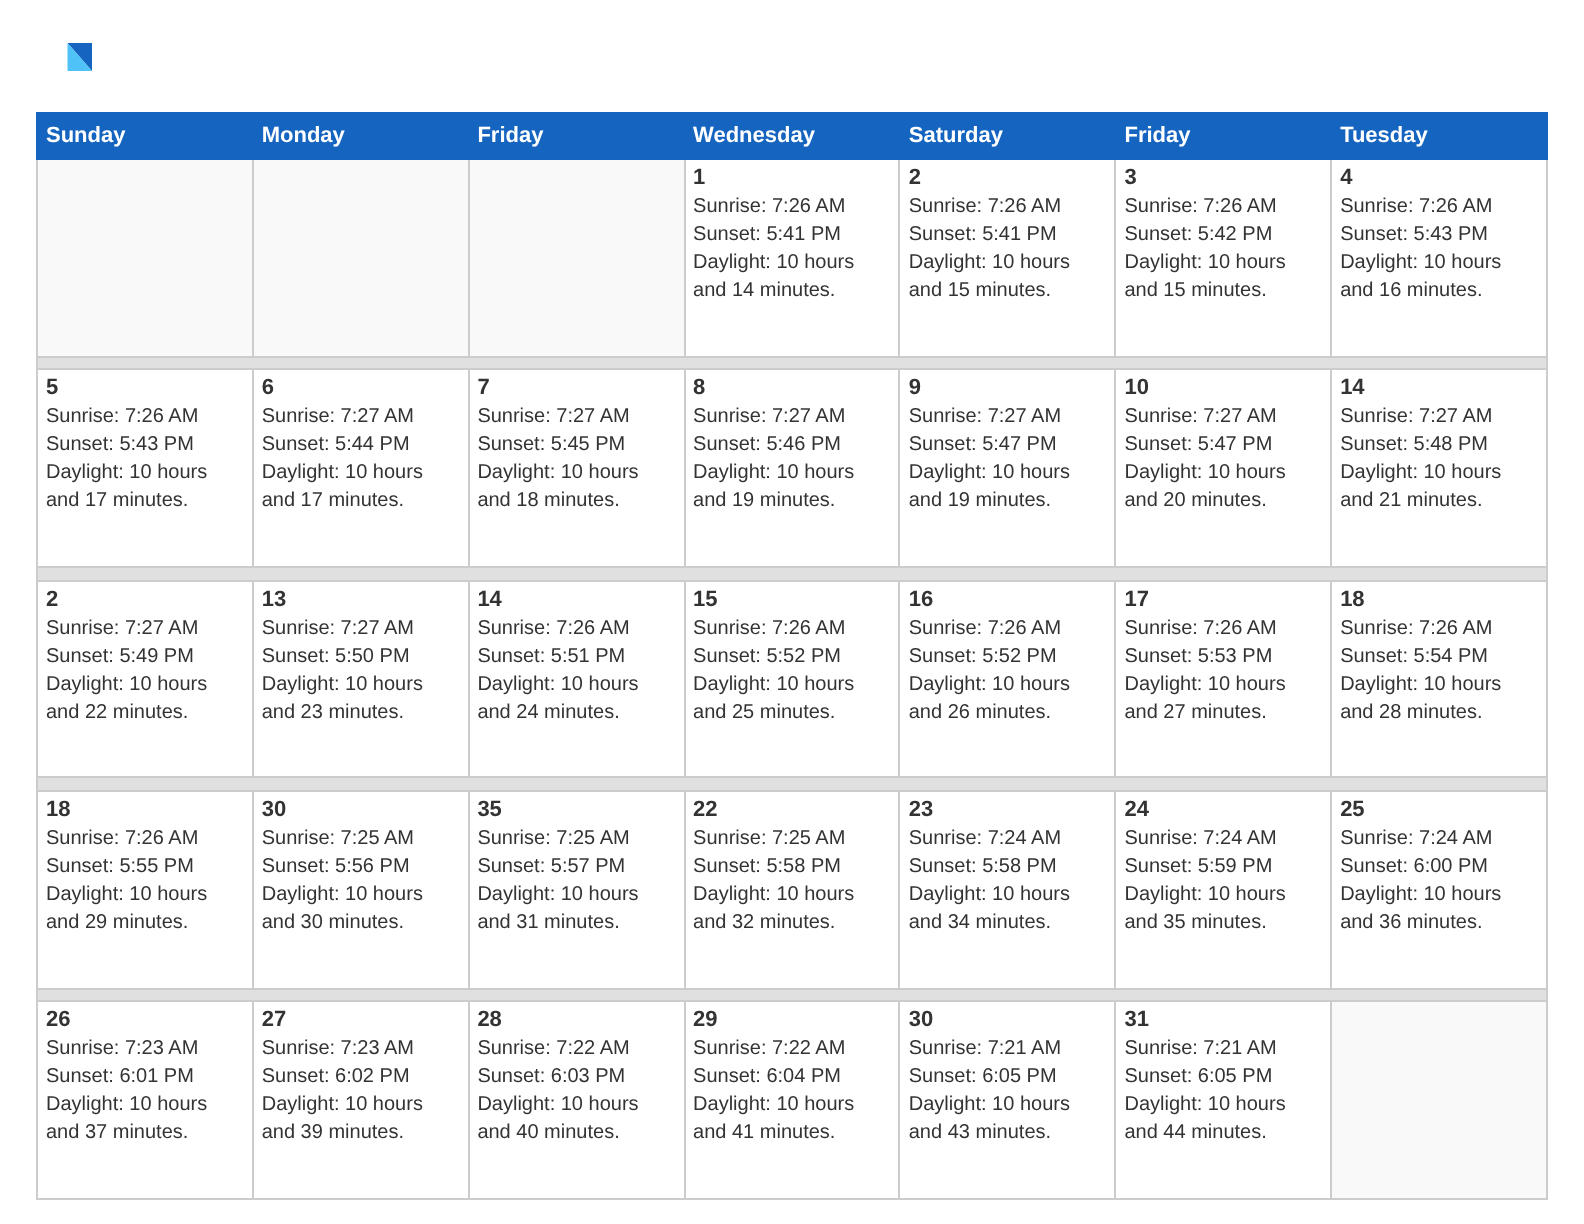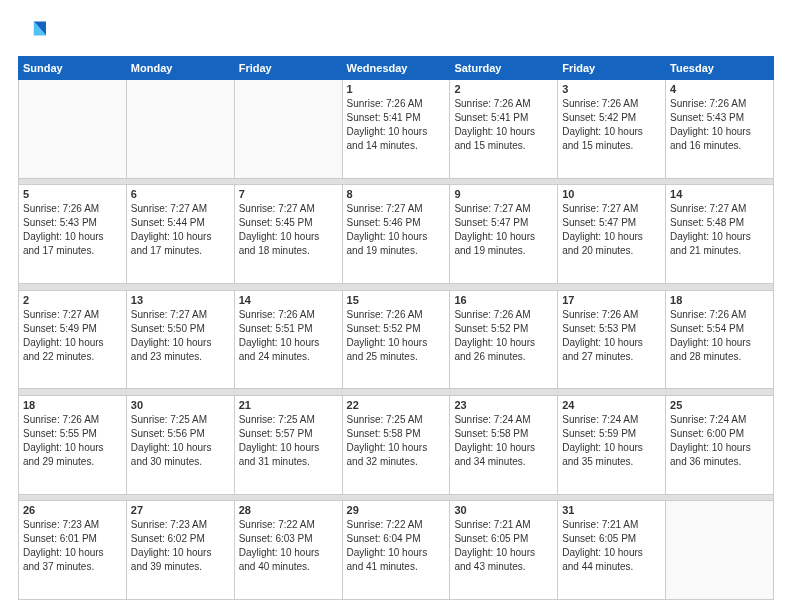--- a/index.html
+++ b/index.html
@@ -225,21 +225,21 @@
         <tr class="week-row">
           <td>
             <div class="day-number">18</div>
             <div class="day-info">Sunrise: 7:26 AM<br>Sunset: 5:55 PM<br>Daylight: 10 hours and 29 minutes.</div>
           </td>
           <td>
             <div class="day-number">30</div>
             <div class="day-info">Sunrise: 7:25 AM<br>Sunset: 5:56 PM<br>Daylight: 10 hours and 30 minutes.</div>
           </td>
           <td>
-            <div class="day-number">21</div>
+            <div class="day-number">35</div>
             <div class="day-info">Sunrise: 7:25 AM<br>Sunset: 5:57 PM<br>Daylight: 10 hours and 31 minutes.</div>
           </td>
           <td>
             <div class="day-number">22</div>
             <div class="day-info">Sunrise: 7:25 AM<br>Sunset: 5:58 PM<br>Daylight: 10 hours and 32 minutes.</div>
           </td>
           <td>
             <div class="day-number">23</div>
             <div class="day-info">Sunrise: 7:24 AM<br>Sunset: 5:58 PM<br>Daylight: 10 hours and 34 minutes.</div>
           </td>

